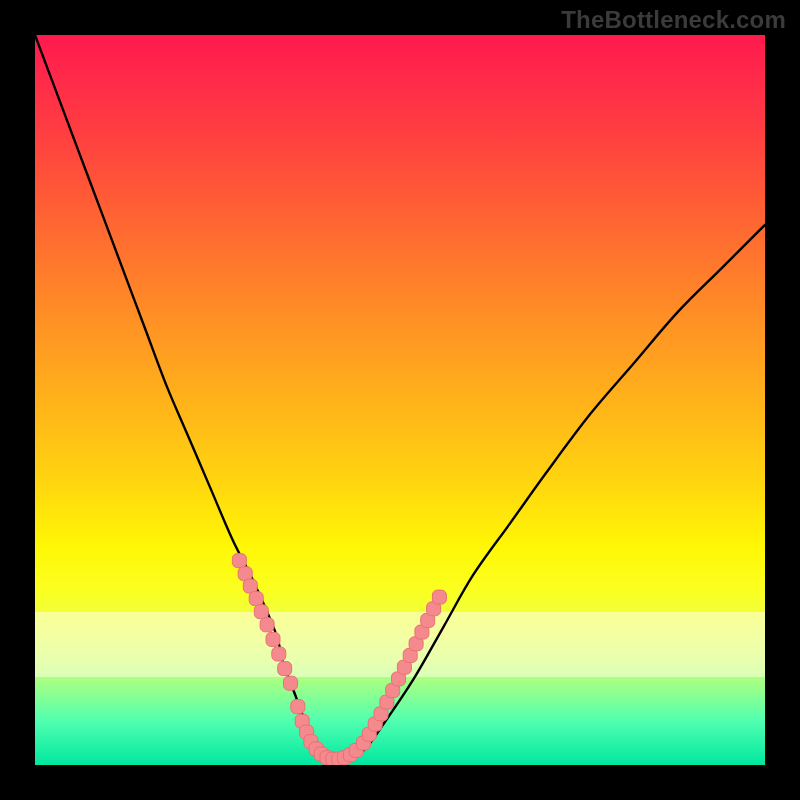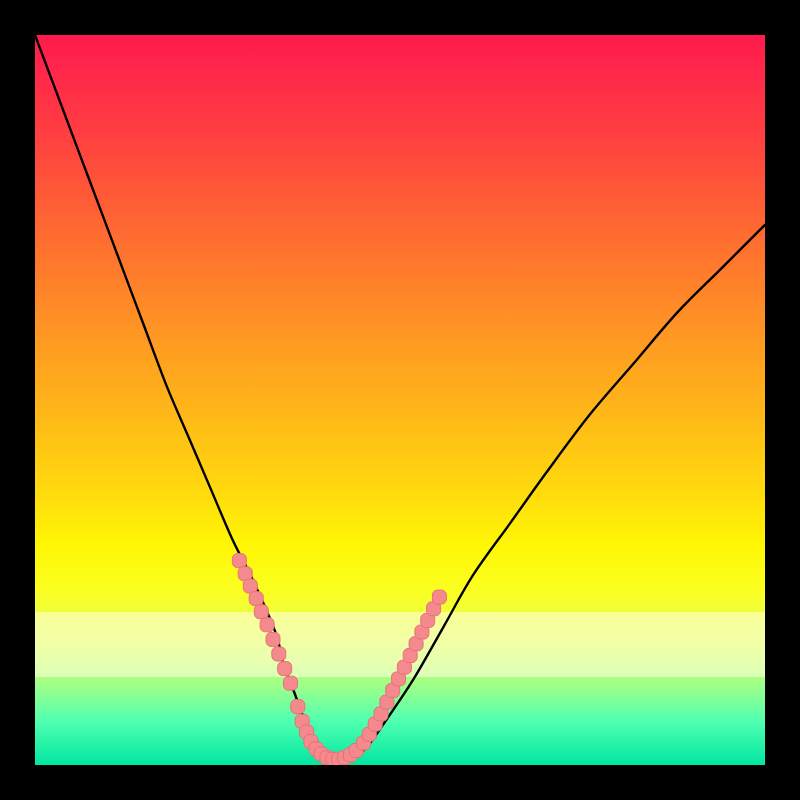--- a/index.html
+++ b/index.html
@@ -76,20 +76,21 @@
     font-weight: 600;
     letter-spacing: 0.2px;
     user-select: none;
   }
 </style>
 </head>
 <body>
 
 <div class="frame">
 
+  <div class="watermark">TheBottleneck.com</div>
 
   <div class="plot-area">
     <div class="gradient-bg"></div>
     <div class="pale-band"></div>
 
     <svg class="svg-layer" viewBox="0 0 730 730" preserveAspectRatio="none">
       <path id="curve-path" fill="none" stroke="#000000" stroke-width="2.4" stroke-linecap="round" d="M0.0,0.0 C3.6,9.7 14.6,38.9 21.9,58.4 C29.2,77.9 36.5,97.3 43.8,116.8 C51.1,136.3 58.4,155.7 65.7,175.2 C73.0,194.7 80.3,214.1 87.6,233.6 C94.9,253.1 102.2,272.5 109.5,292.0 C116.8,311.5 124.1,332.1 131.4,350.4 C138.7,368.6 146.0,384.5 153.3,401.5 C160.6,418.5 167.9,435.6 175.2,452.6 C182.5,469.6 189.8,487.9 197.1,503.7 C204.4,519.5 211.7,531.7 219.0,547.5 C226.3,563.3 236.0,585.2 240.9,598.6 C245.8,612.0 245.2,618.1 248.2,627.8 C251.2,637.5 255.5,647.3 259.1,657.0 C262.8,666.7 266.5,677.7 270.1,686.2 C273.8,694.7 277.4,701.8 281.1,708.1 C284.7,714.4 287.7,721.1 292.0,724.2 C296.3,727.2 300.5,727.8 306.6,726.4 C312.7,724.9 321.2,722.1 328.5,715.4 C335.8,708.7 341.9,698.4 350.4,686.2 C358.9,674.0 369.9,658.2 379.6,642.4 C389.3,626.6 399.1,608.3 408.8,591.3 C418.5,574.3 427.1,557.2 438.0,540.2 C448.9,523.2 462.3,506.1 474.5,489.1 C486.7,472.1 497.6,456.3 511.0,438.0 C524.4,419.8 540.2,397.9 554.8,379.6 C569.4,361.4 584.0,345.5 598.6,328.5 C613.2,311.5 627.8,293.2 642.4,277.4 C657.0,261.6 671.6,248.2 686.2,233.6 C700.8,219.0 722.7,197.1 730.0,189.8"></path>
       <g id="markers">
           <rect x="197.4" y="518.6" width="14" height="14" rx="5" ry="5" fill="#f58a8e" stroke="#e96f74" stroke-width="1"></rect>
           <rect x="203.2" y="531.7" width="14" height="14" rx="5" ry="5" fill="#f58a8e" stroke="#e96f74" stroke-width="1"></rect>

